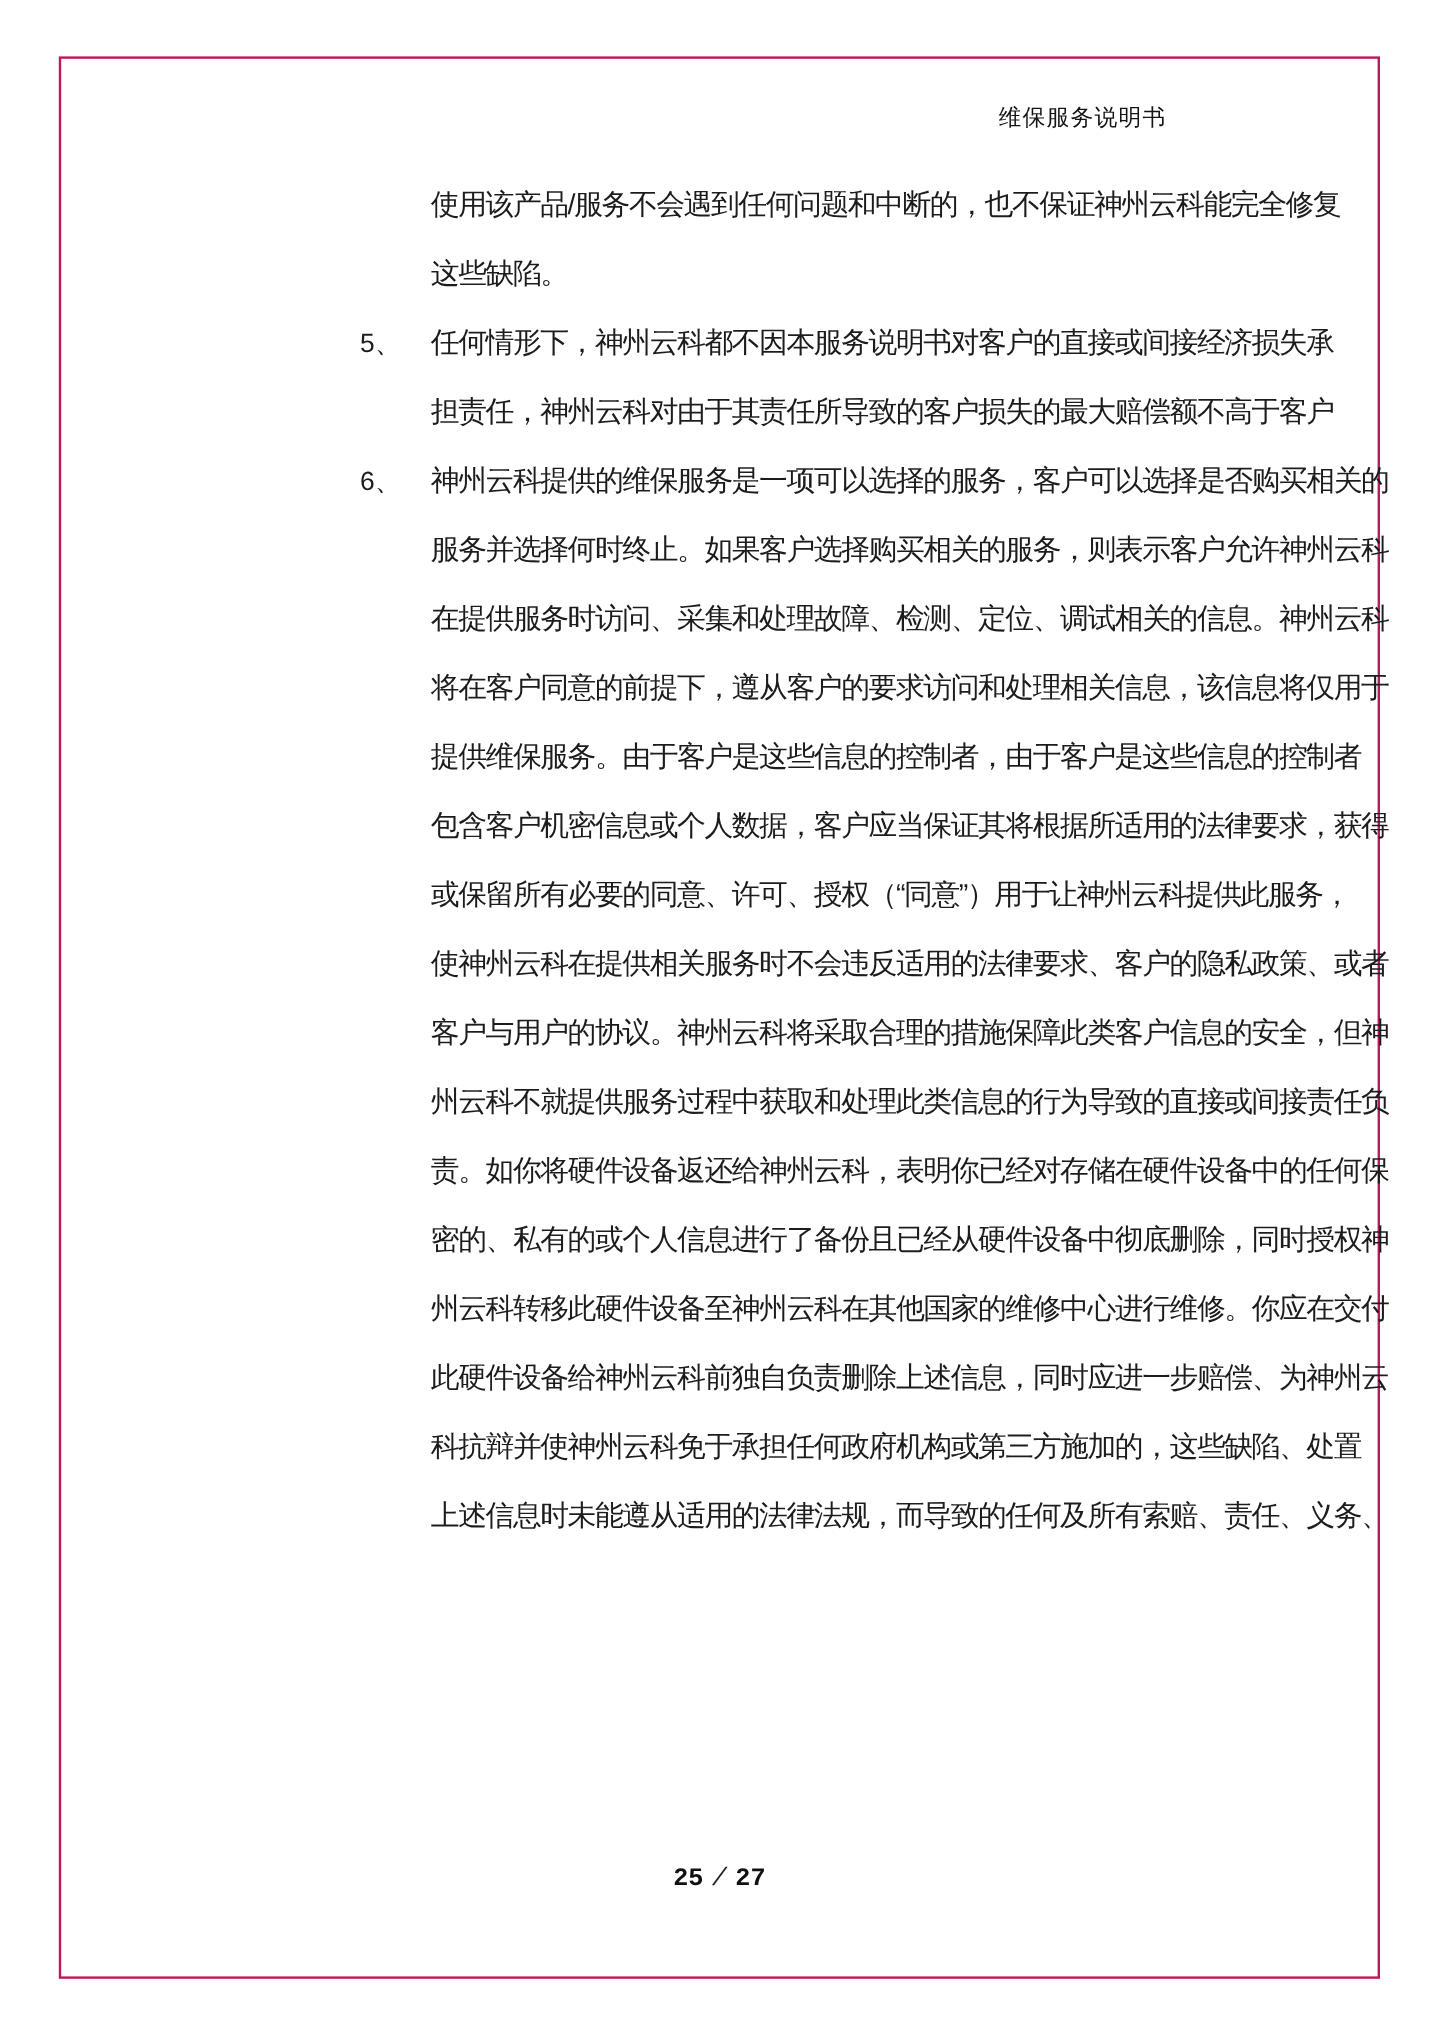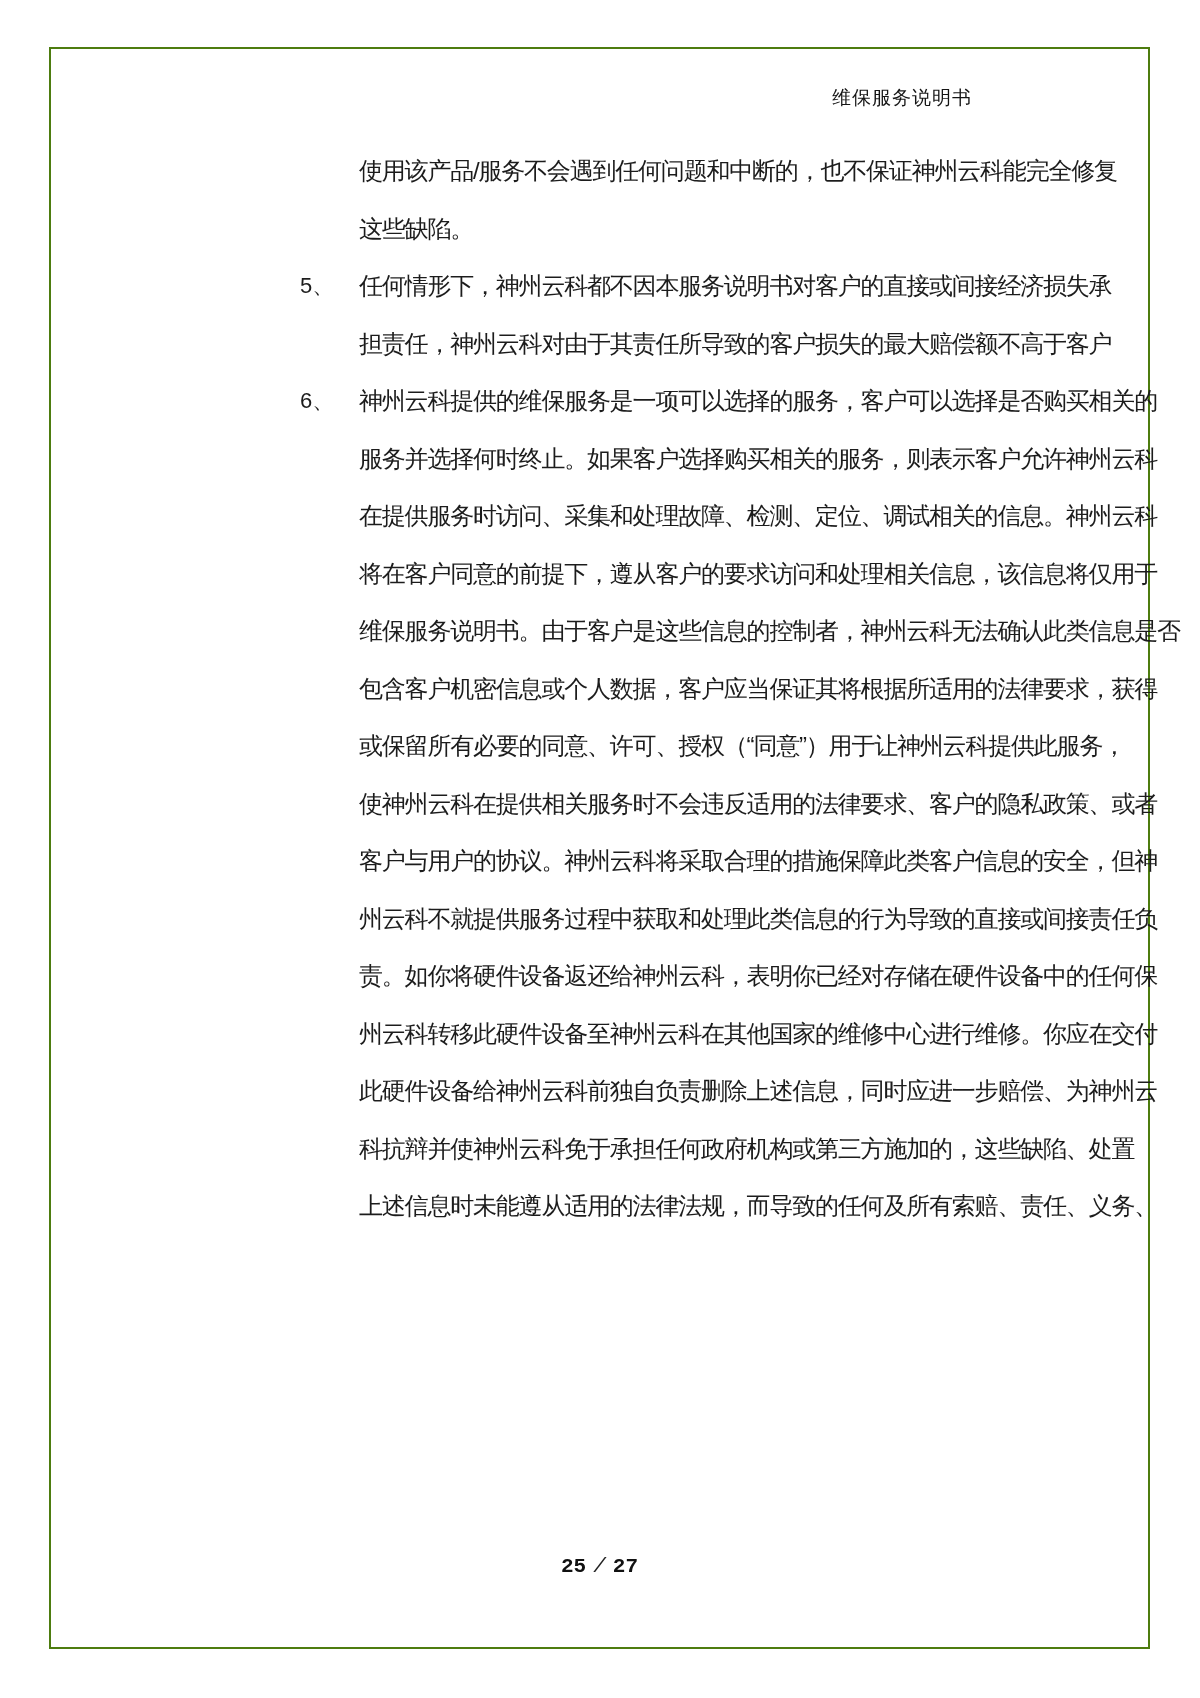--- a/index.html
+++ b/index.html
@@ -16,21 +16,21 @@
     width: 1200px;
     height: 1698px;
     background: #ffffff;
   }
   .frame {
     position: absolute;
     left: 49px;
     top: 47px;
     width: 1101px;
     height: 1602px;
-    border: 2px solid #4d7c0f;
+    border: 2px solid #be185d;
     background: #ffffff;
   }
   .header {
     position: absolute;
     top: 36px;
     right: 176px;
     font-family: "DejaVu Serif", "Liberation Serif", serif;
     font-size: 19px;
     letter-spacing: 1px;
     color: #141414;
@@ -104,27 +104,28 @@
         <div class="line">任何情形下，神州云科都不因本服务说明书对客户的直接或间接经济损失承</div>
         <div class="line">担责任，神州云科对由于其责任所导致的客户损失的最大赔偿额不高于客户</div>
       </div>
 
       <div class="item">
         <span class="num">6、</span>
         <div class="line">神州云科提供的维保服务是一项可以选择的服务，客户可以选择是否购买相关的</div>
         <div class="line">服务并选择何时终止。如果客户选择购买相关的服务，则表示客户允许神州云科</div>
         <div class="line">在提供服务时访问、采集和处理故障、检测、定位、调试相关的信息。神州云科</div>
         <div class="line">将在客户同意的前提下，遵从客户的要求访问和处理相关信息，该信息将仅用于</div>
-        <div class="line">维保服务说明书。由于客户是这些信息的控制者，神州云科无法确认此类信息是否</div>
+        <div class="line">提供维保服务。由于客户是这些信息的控制者，由于客户是这些信息的控制者</div>
         <div class="line">包含客户机密信息或个人数据，客户应当保证其将根据所适用的法律要求，获得</div>
         <div class="line">或保留所有必要的同意、许可、授权（“同意”）用于让神州云科提供此服务，</div>
         <div class="line">使神州云科在提供相关服务时不会违反适用的法律要求、客户的隐私政策、或者</div>
         <div class="line">客户与用户的协议。神州云科将采取合理的措施保障此类客户信息的安全，但神</div>
         <div class="line">州云科不就提供服务过程中获取和处理此类信息的行为导致的直接或间接责任负</div>
         <div class="line">责。如你将硬件设备返还给神州云科，表明你已经对存储在硬件设备中的任何保</div>
+        <div class="line">密的、私有的或个人信息进行了备份且已经从硬件设备中彻底删除，同时授权神</div>
         <div class="line">州云科转移此硬件设备至神州云科在其他国家的维修中心进行维修。你应在交付</div>
         <div class="line">此硬件设备给神州云科前独自负责删除上述信息，同时应进一步赔偿、为神州云</div>
         <div class="line">科抗辩并使神州云科免于承担任何政府机构或第三方施加的，这些缺陷、处置</div>
         <div class="line">上述信息时未能遵从适用的法律法规，而导致的任何及所有索赔、责任、义务、</div>
       </div>
 
     </div>
 
     <div class="footer">
       <span>25</span><span class="sep">/</span><span>27</span>

